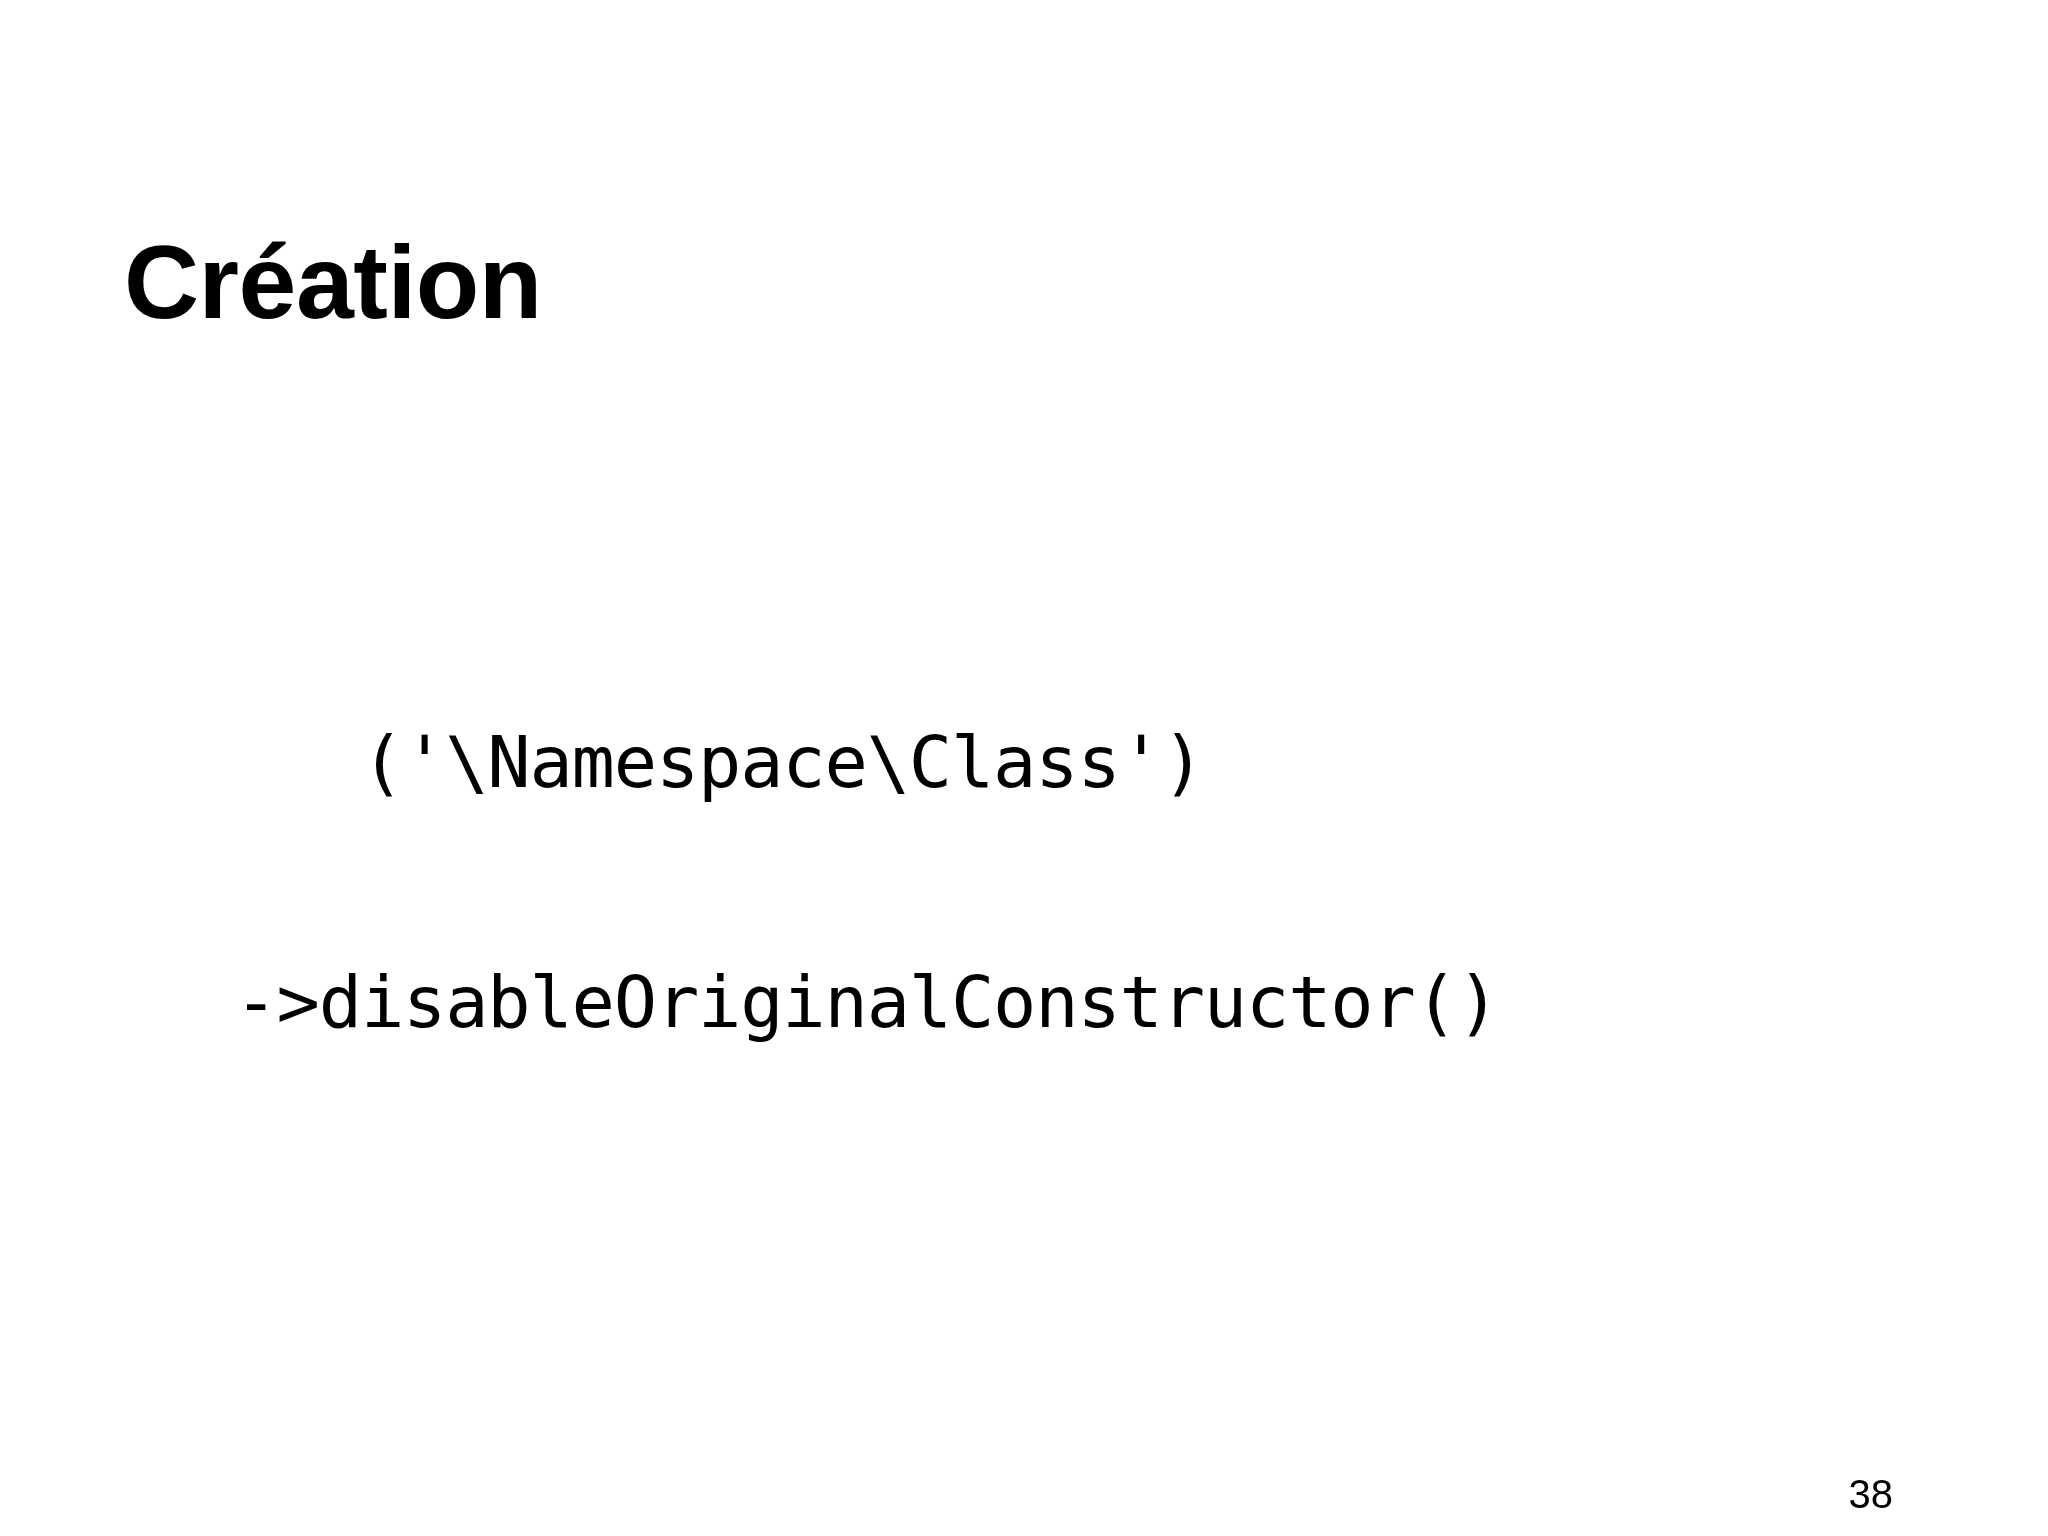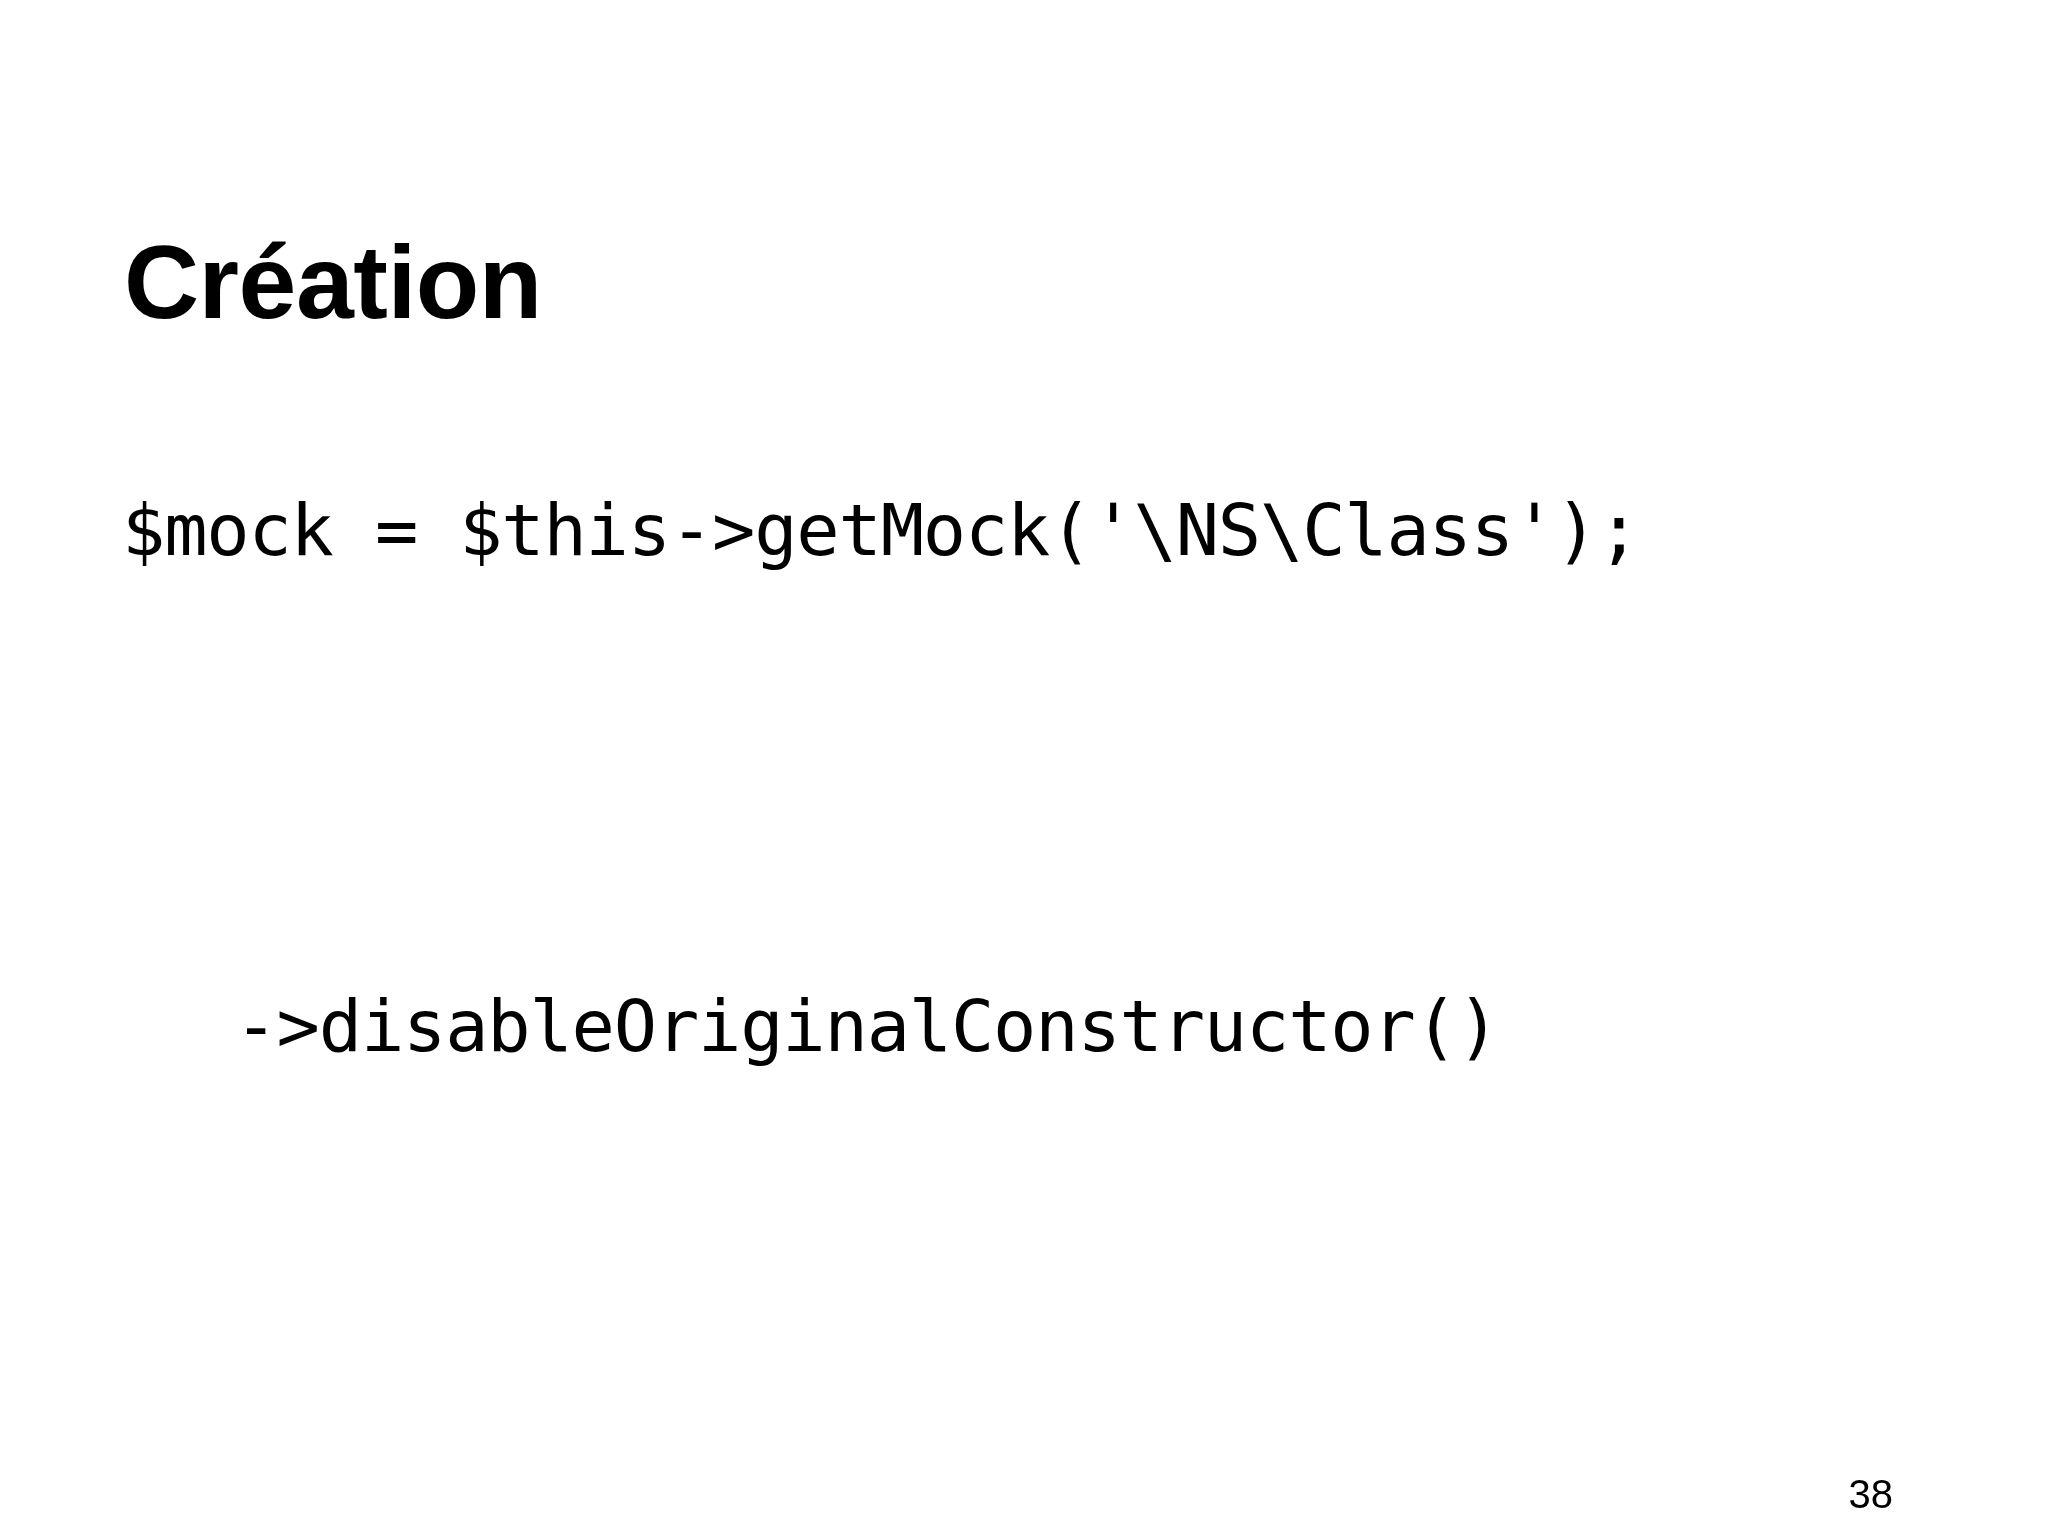--- a/index.html
+++ b/index.html
@@ -80,25 +80,25 @@
 </style>
 </head>
 <body>
 
 <div id="slide" style="--bg: #ffffff;">
 
   <h1 id="slide-title">Création</h1>
 
   <div id="code-area">
 
-    <pre class="code-block" id="code-block-1"><code class="code-line">$mock = $this-&gt;getMock('\NS\Class');</code></pre>
 
     <div class="code-spacer"></div>
 
     <pre class="code-block" id="code-block-2">
+<code class="code-line">      ('\Namespace\Class')</code>
 <code class="code-line">   -&gt;disableOriginalConstructor()</code>
 </pre>
 
   </div>
 
   <div id="page-number">38</div>
 
 </div>
 
 </body></html>

